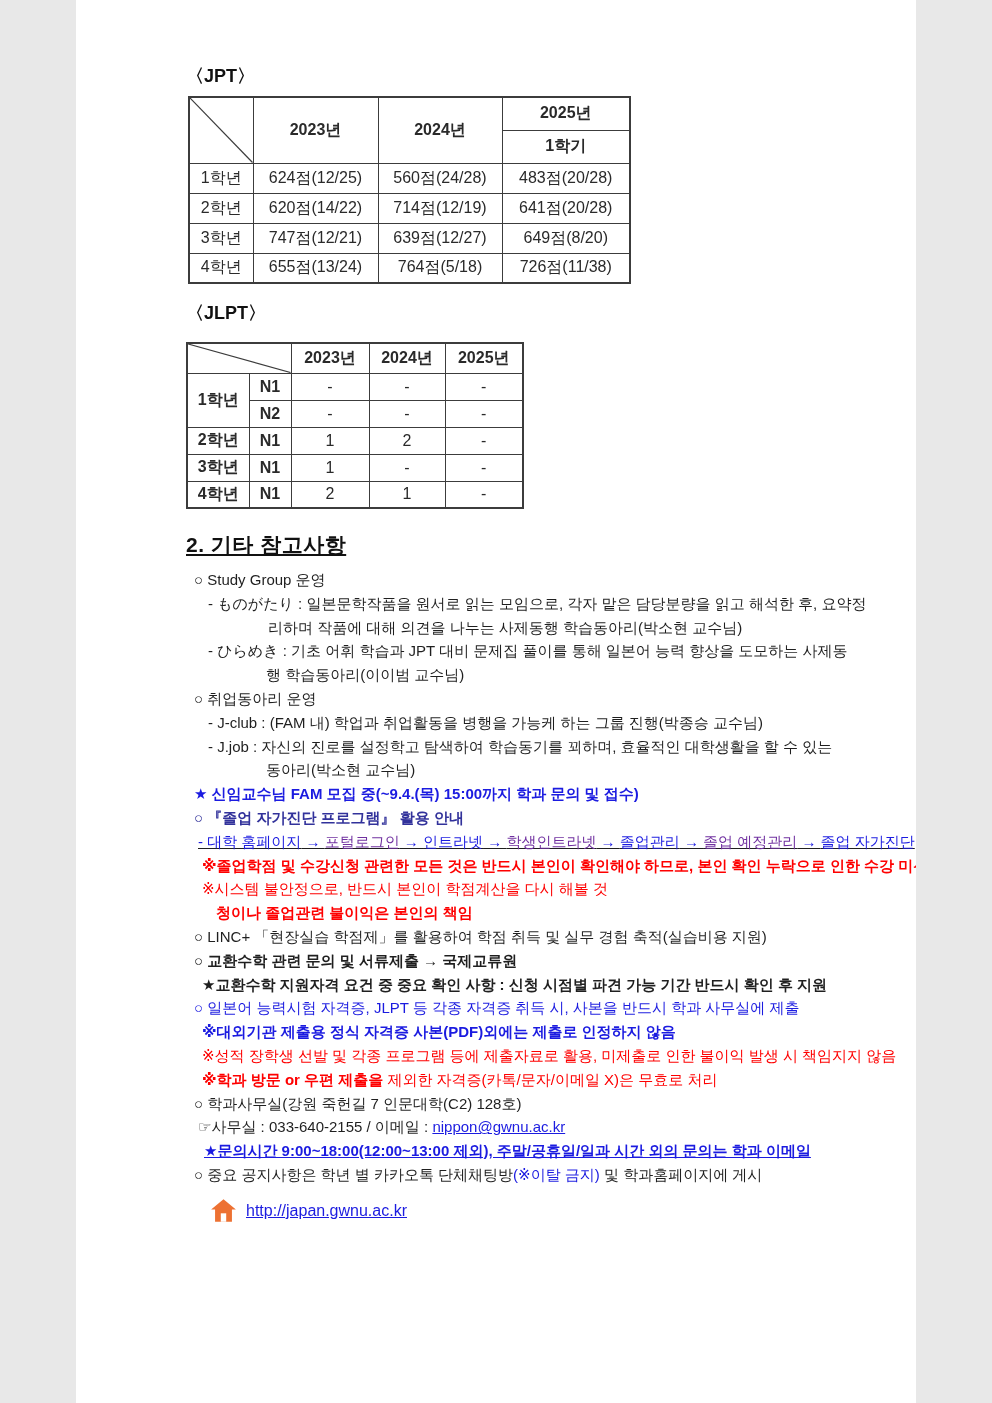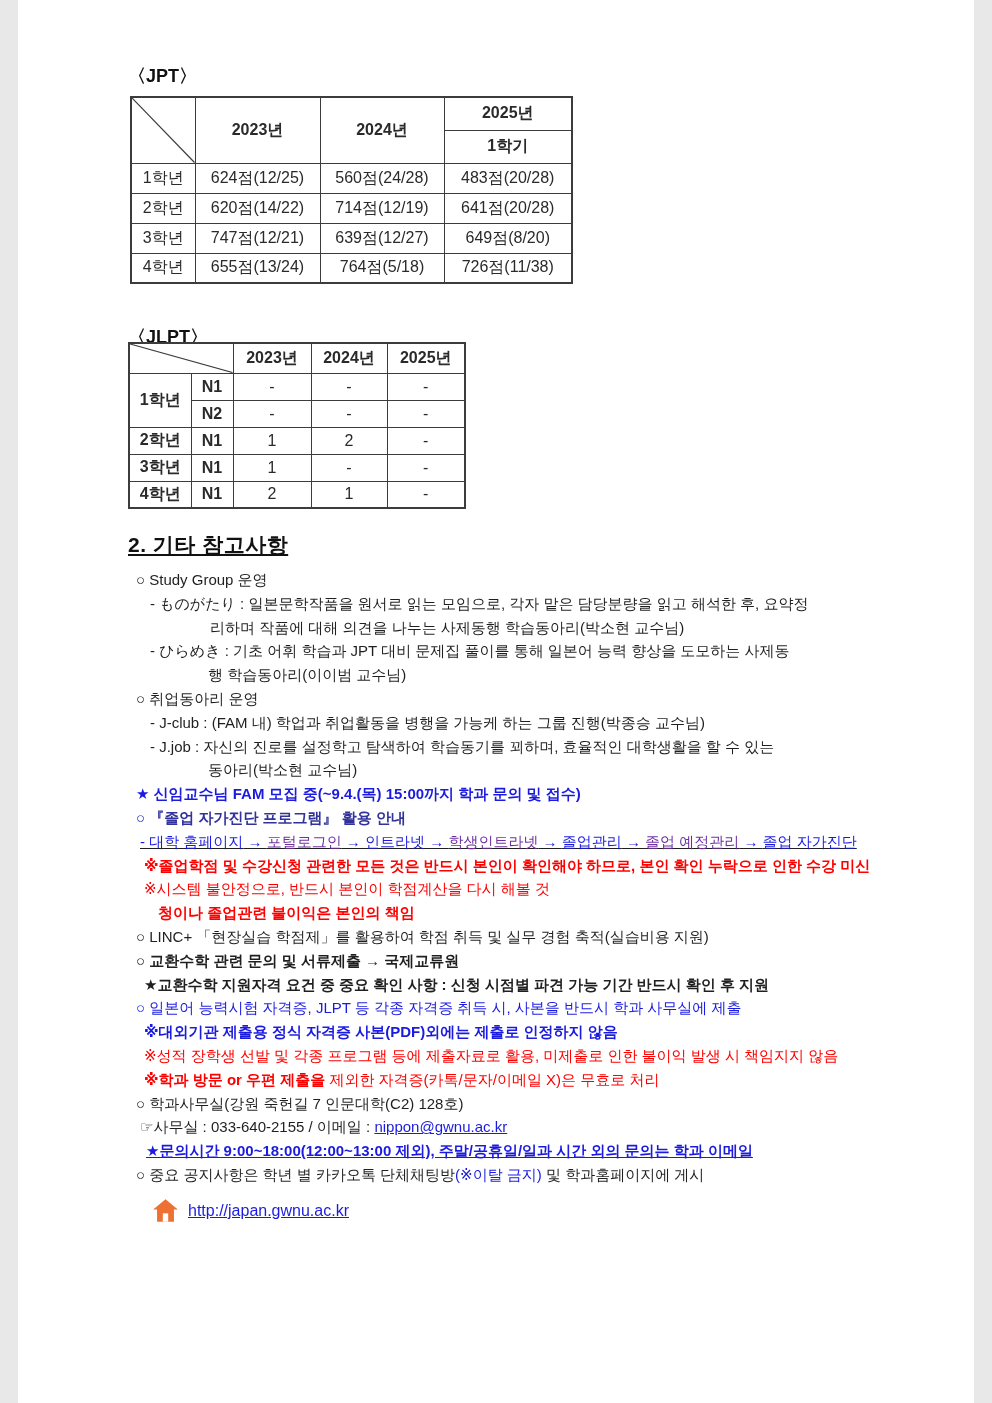--- a/index.html
+++ b/index.html
@@ -1,26 +1,26 @@
 <!DOCTYPE html>
 <html><head>
 <meta charset="utf-8">
 <style>
   * { margin:0; padding:0; box-sizing:border-box; }
   html,body { background:#e8e8e8; }
   .page {
-    position:relative; width:956px; height:1403px; margin:0 auto;
+    position:relative; width:840px; height:1403px; margin:0 auto;
     background:#ffffff; overflow:hidden;
     font-family:"Liberation Sans","DejaVu Sans",sans-serif;
     color:#1f1f1f;
   }
   
   .tbl-label { position:absolute; left:110px; font-size:18px; font-weight:bold; color:#111; }
   #jpt-label  { top:64px; }
-  #jlpt-label { top:325px; }
+  #jlpt-label { top:301px; }
 
   
   table.tbl { border-collapse:collapse; table-layout:fixed; background:#fff; }
   table.tbl td {
     border:1px solid #3c3c3c; text-align:center; vertical-align:middle;
     font-size:16px; color:#2a2a2a; padding:0 2px; overflow:hidden;margin-left:26px;
   }
   table.tbl { border:2px solid #3c3c3c; }
   td.hd { font-weight:bold; color:#222; }
   td.rowlab { font-weight:bold; color:#222; }

